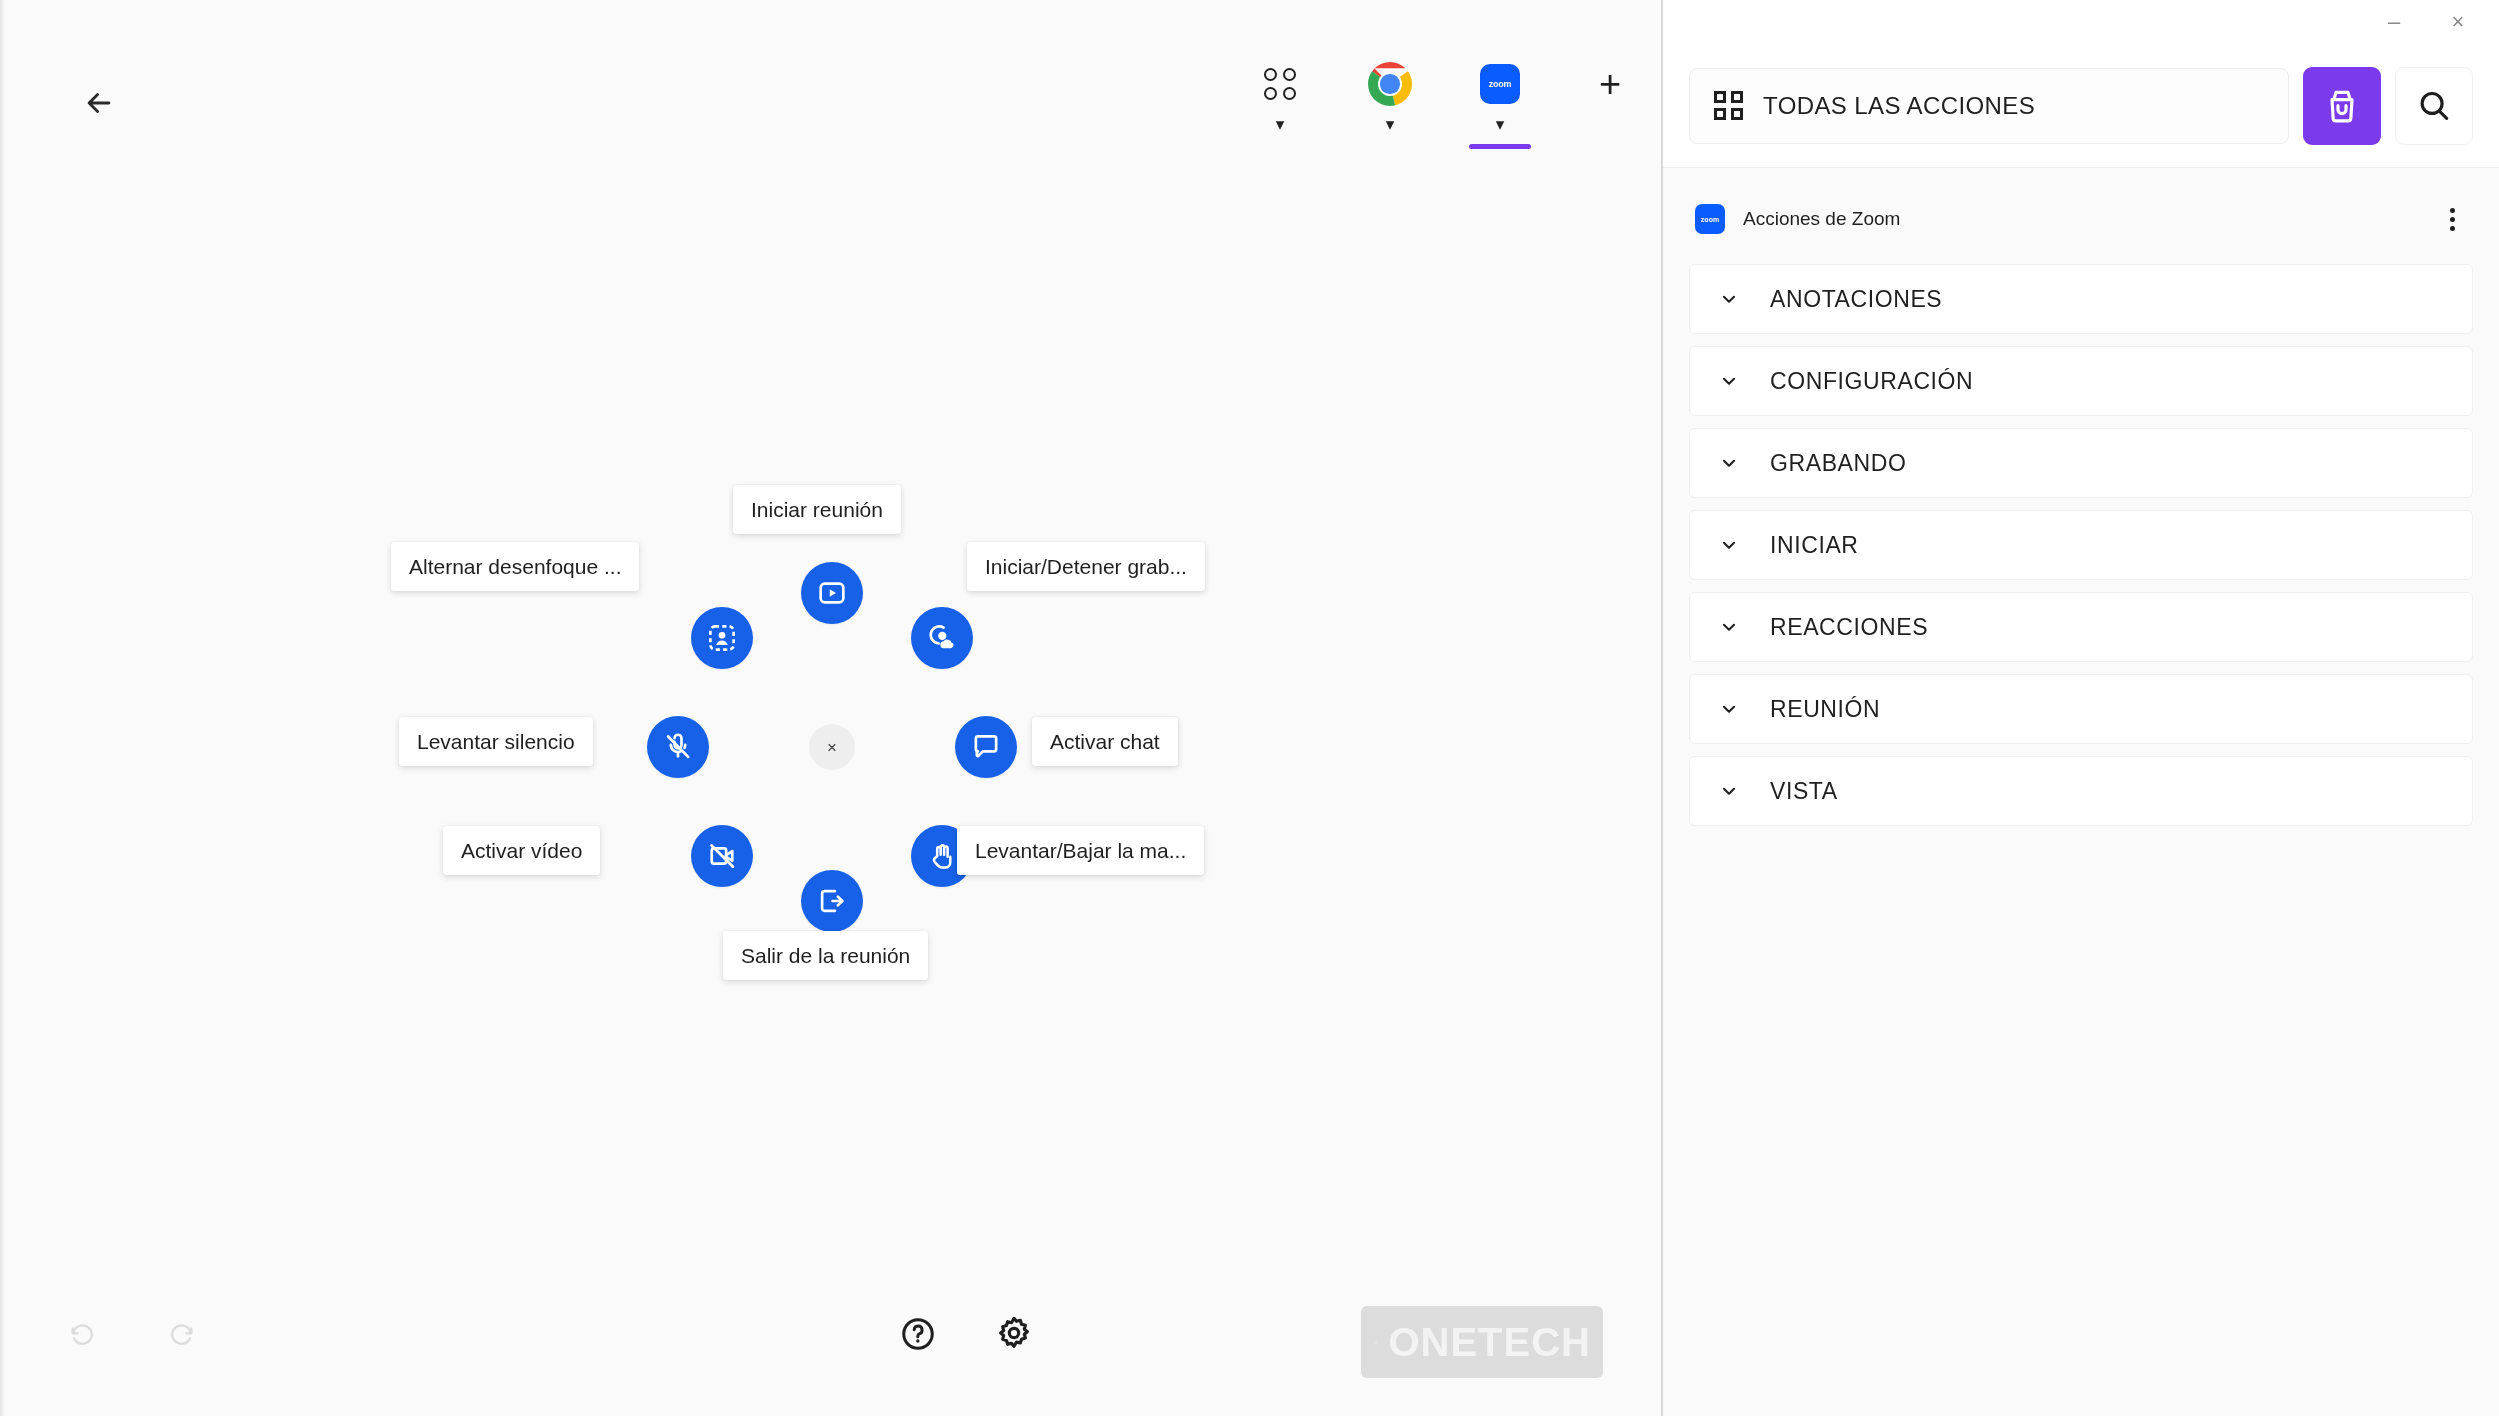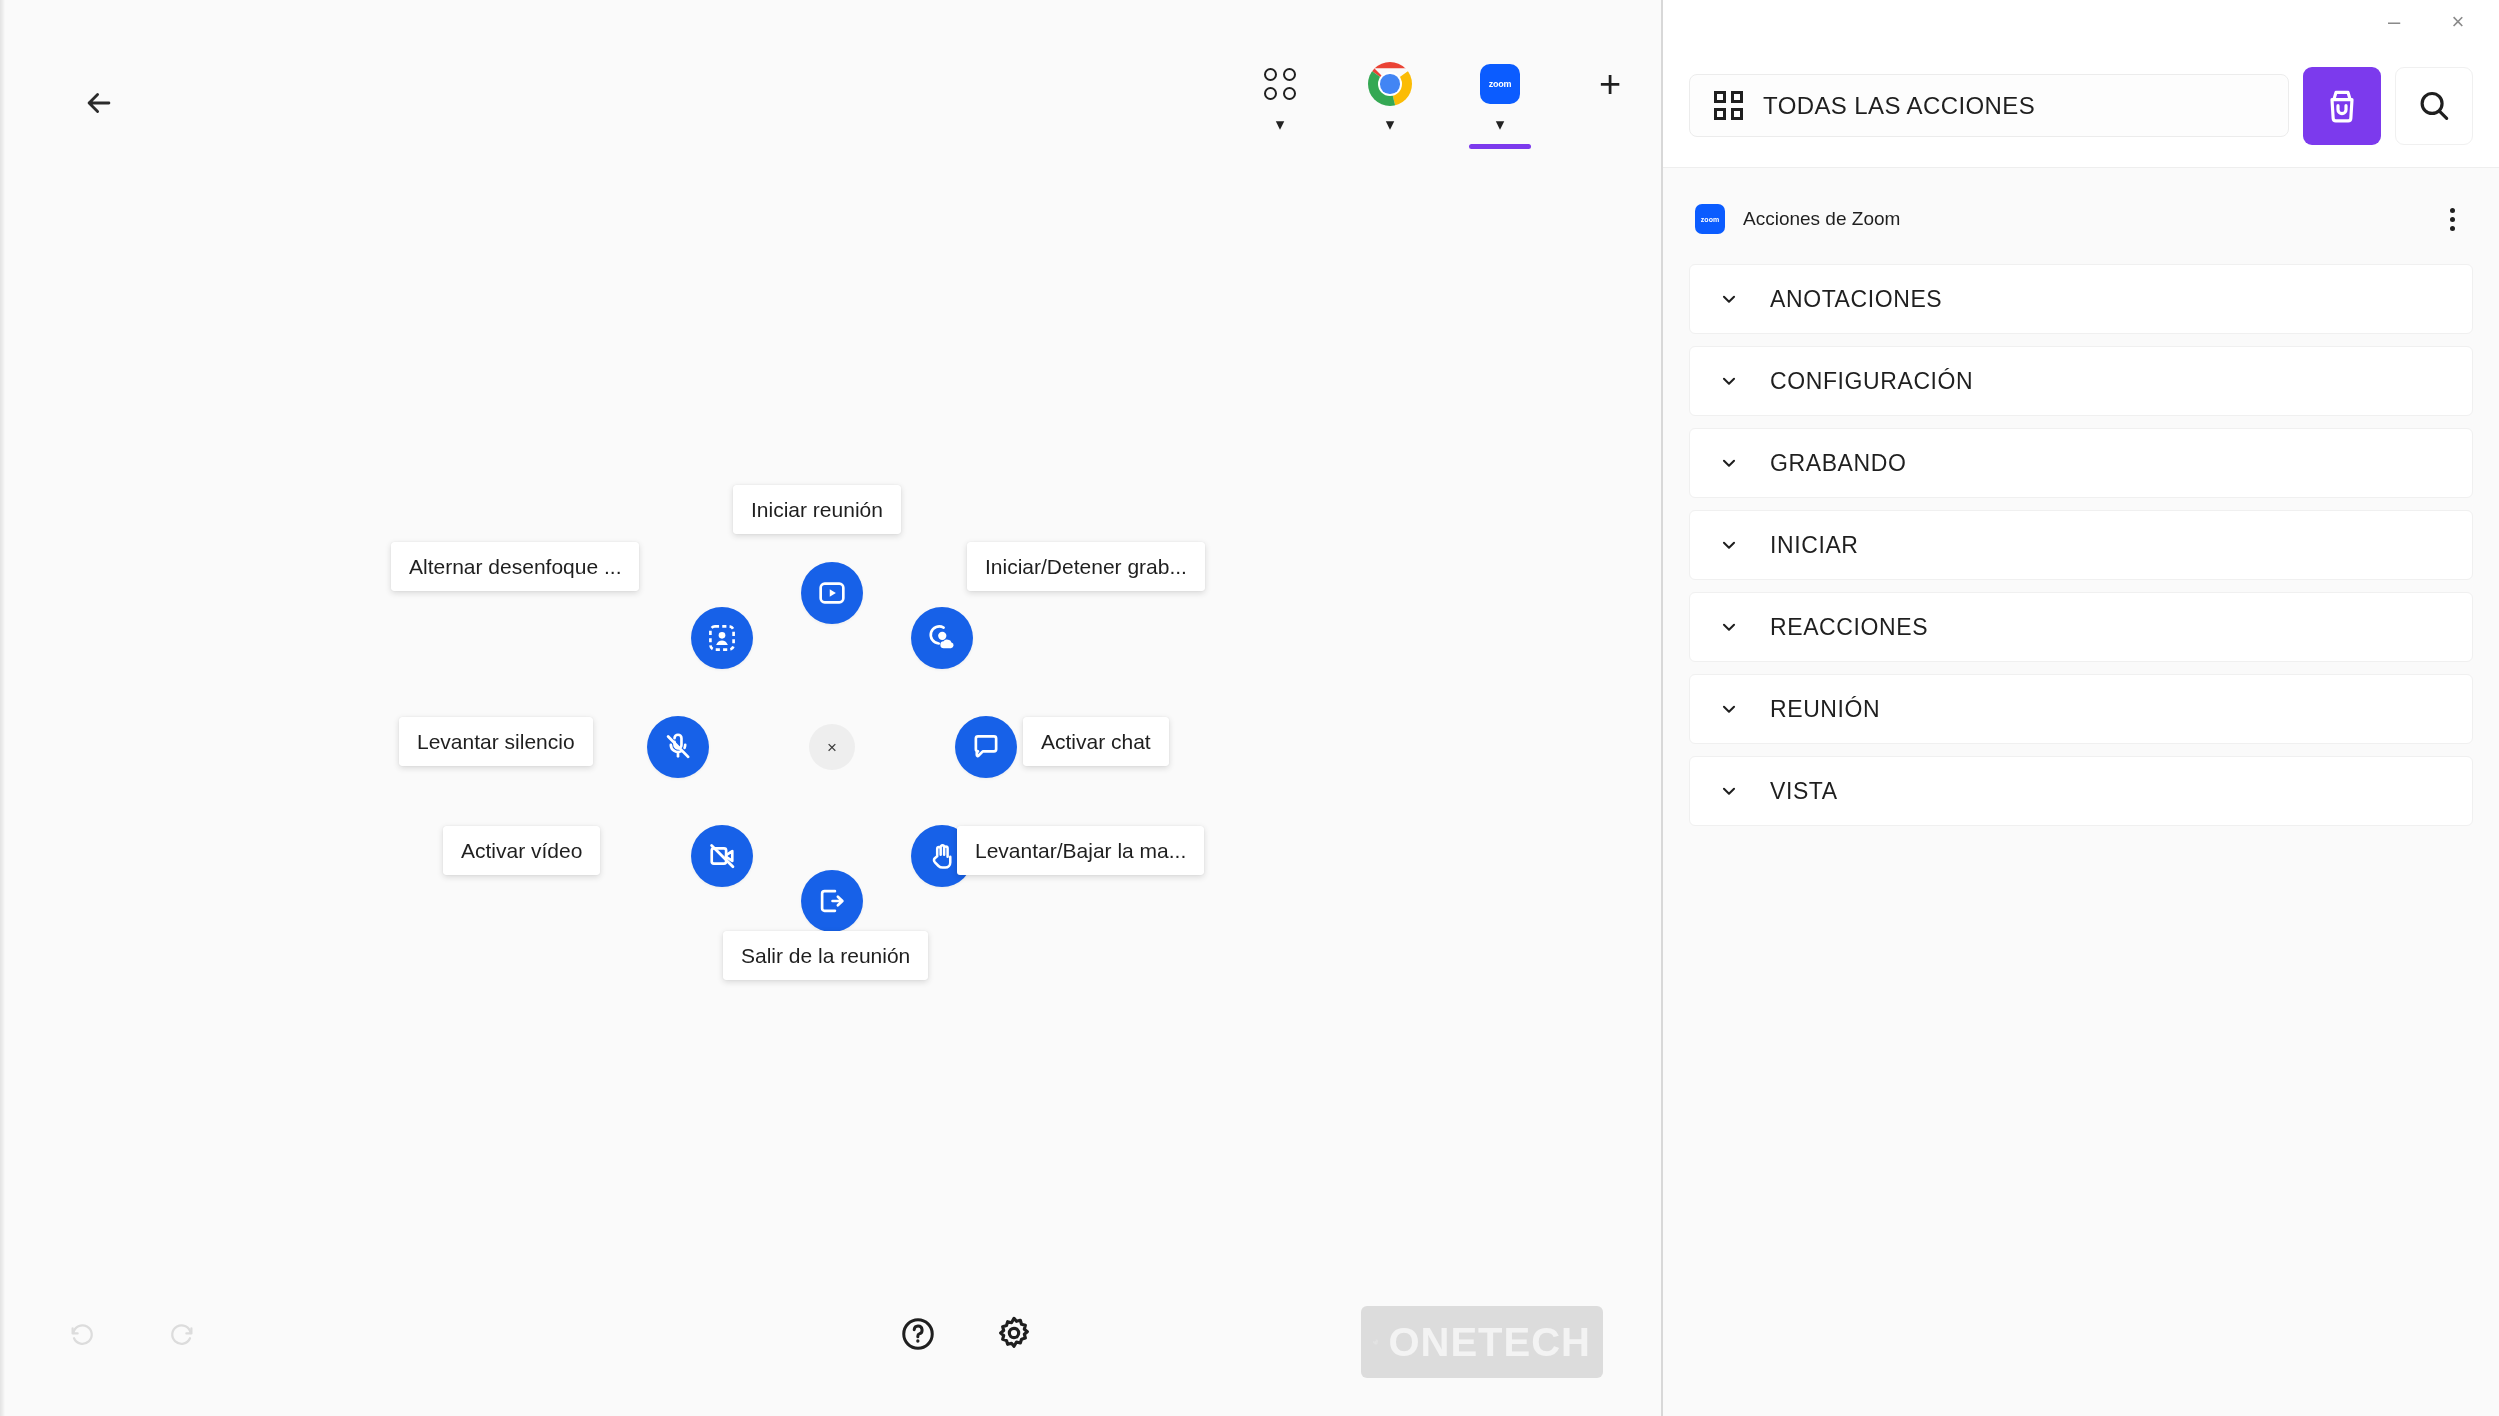--- a/index.html
+++ b/index.html
@@ -170,21 +170,21 @@
   #panel-toolbar {
     height: 124px;
     display: flex; align-items: center;
     padding: 0 26px 0 26px;
     gap: 14px;
     border-bottom: 1px solid #eeeeee;
     background:#fff;
   }
   #all-actions-button {
     flex: 1;
-    height: 63px;
+    height: 76px;
     border: 1px solid #ececec;
     border-radius: 8px;
     background: #fdfdfd;
     display: flex; align-items: center; gap: 20px;
     padding: 0 24px;
     cursor: pointer;
   }
   #all-actions-button .label {
     font-size: 24px; color: #1f1f1f; letter-spacing: 0.4px;
   }
@@ -321,21 +321,21 @@
           <svg width="32" height="32" viewBox="0 0 24 24">
             <use href="#ic-mic-off-icon"></use>
           </svg>
         </div>
         <div class="radial-label" style="left: -433px; top: -30px;">Levantar silencio</div>
         <div class="radial-node" style="left: 154px; top: 0px;">
           <svg width="32" height="32" viewBox="0 0 24 24">
             <use href="#ic-chat-bubble-icon"></use>
           </svg>
         </div>
-        <div class="radial-label" style="left: 191px; top: -30px;">Activar chat</div>
+        <div class="radial-label" style="left: 200px; top: -30px;">Activar chat</div>
         <div class="radial-node" style="left: -110px; top: 109px;">
           <svg width="32" height="32" viewBox="0 0 24 24">
             <use href="#ic-video-off-icon"></use>
           </svg>
         </div>
         <div class="radial-label" style="left: -389px; top: 79px;">Activar vídeo</div>
         <div class="radial-node" style="left: 110px; top: 109px;">
           <svg width="32" height="32" viewBox="0 0 24 24">
             <use href="#ic-raised-hand-icon"></use>
           </svg>

